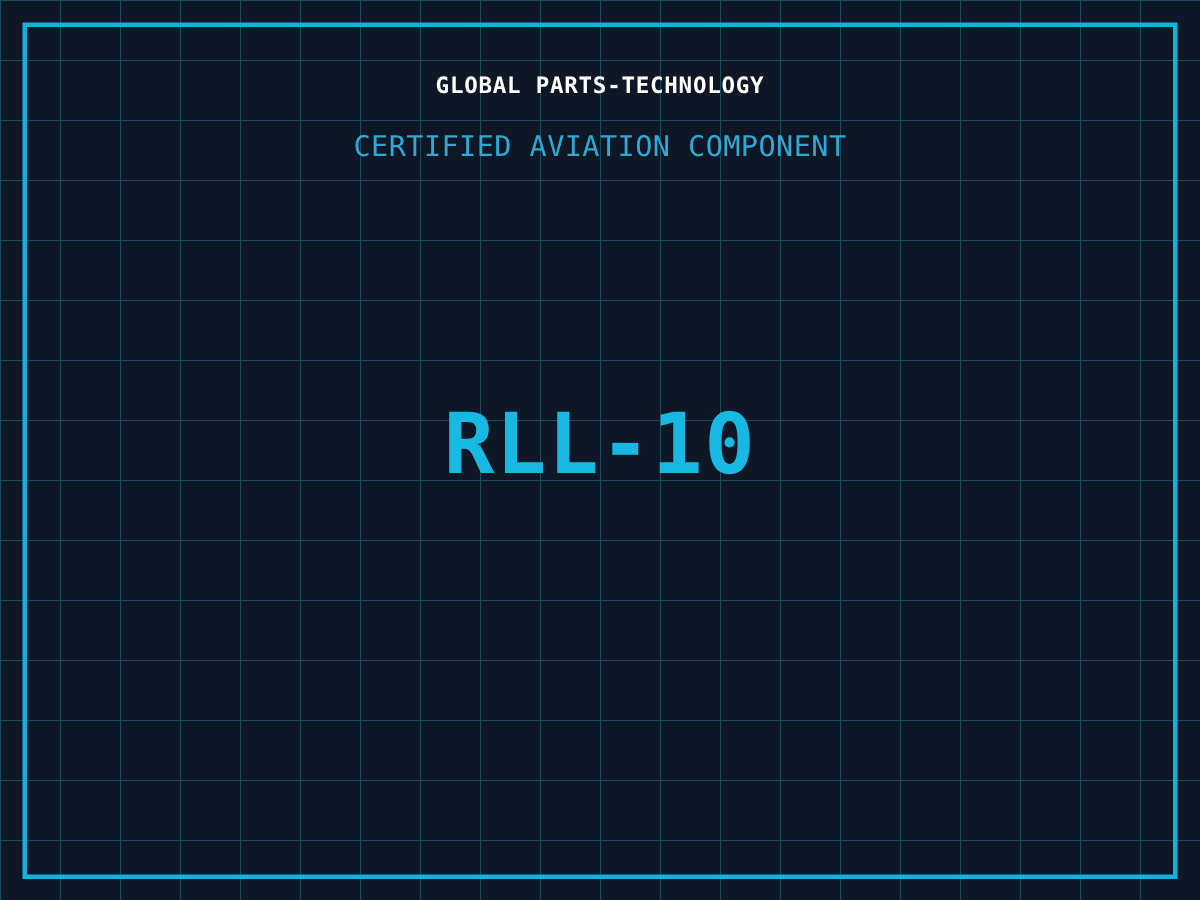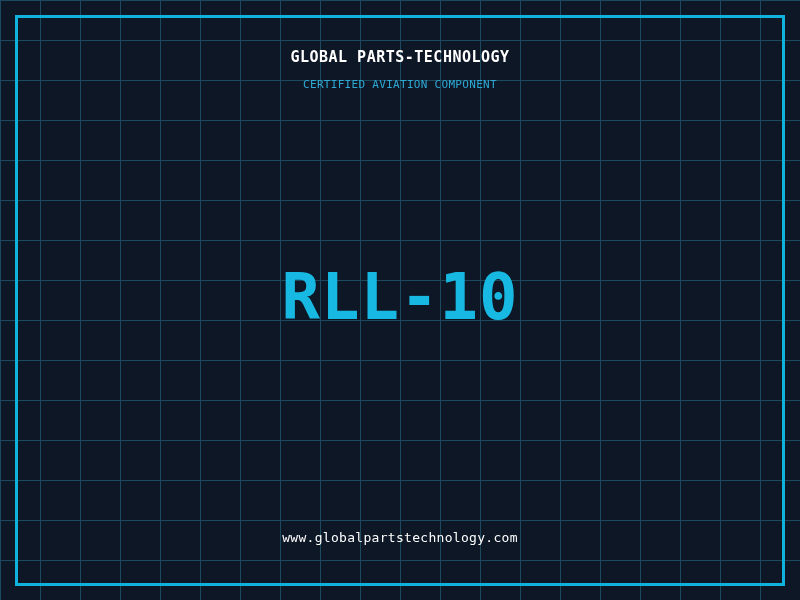--- a/index.html
+++ b/index.html
@@ -51,36 +51,36 @@
   }
   .brand {
     top: 50px;
     font-size: 15px;
     line-height: 15px;
     font-weight: bold;
     letter-spacing: 0.5px;
     color: var(--text-white);
   }
   .subtitle {
-    top: 78px;
-    font-size: 11px;
+    top: 92px;
+    font-size: 19px;
     line-height: 13px;
     letter-spacing: 0.3px;
     color: var(--subtitle-cyan);
   }
   .part-label {
     top: 219px;
     font-size: 15px;
     line-height: 15px;
     letter-spacing: 0.5px;
     color: var(--label-gray);
   }
   .part-number {
     top: 261px;
-    font-size: 64px;
+    font-size: 56px;
     line-height: 72px;
     font-weight: bold;
     letter-spacing: 1px;
     color: var(--accent-cyan);
   }
   .website {
     top: 531px;
     font-size: 13px;
     line-height: 13px;
     letter-spacing: 0.3px;
@@ -94,14 +94,13 @@
   <div class="grid-overlay"></div>
   <div class="frame"></div>
 
   <div class="text-line brand">GLOBAL PARTS-TECHNOLOGY</div>
 
   <div class="text-line subtitle">CERTIFIED AVIATION COMPONENT</div>
 
 
   <div class="text-line part-number">RLL-10</div>
 
-  <div class="text-line website">www.globalpartstechnology.com</div>
 </div>
 
 </body></html>

